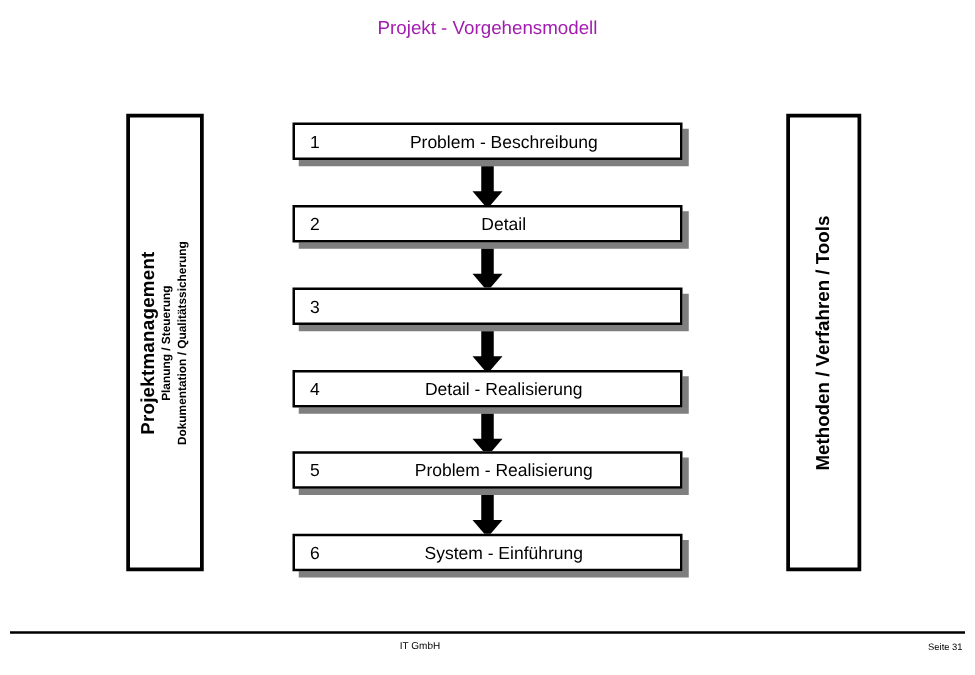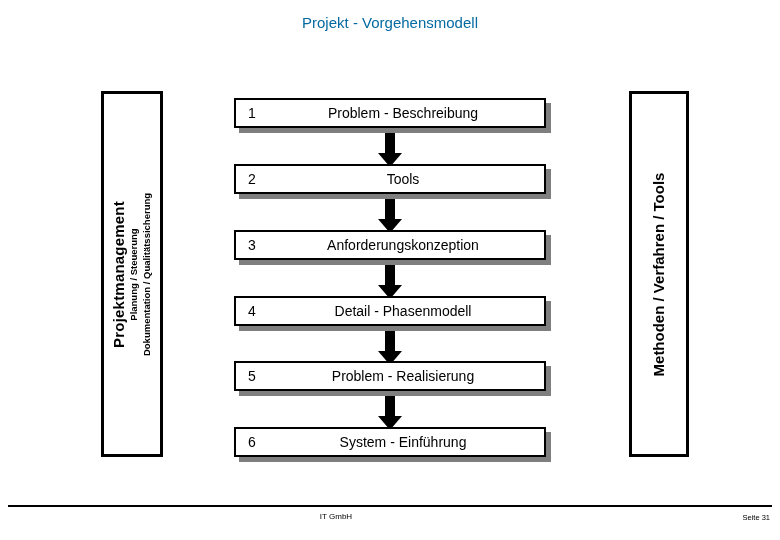--- a/index.html
+++ b/index.html
@@ -25,21 +25,21 @@
   
   .title {
     position: absolute;
     left: 0;
     top: 12px;
     width: 780px;
     text-align: center;
     font-size: 15px;
     line-height: 21px;
     font-weight: normal;
-    color: #0369a1;
+    color: #a21caf;
   }
 
   
   .side-box {
     position: absolute;
     border: 3px solid #000;
     background: #ffffff;
     box-sizing: border-box;
   }
   .side-box-left {
@@ -211,45 +211,44 @@
   </div>
   <div class="arrow" style="top:133px;">
     <div class="stem"></div>
     <div class="head"></div>
   </div>
 
   <div class="phase" style="top:164px;">
     <div class="shadow"></div>
     <div class="box">
       <span class="num">2</span>
-      <span class="lbl">Tools</span>
+      <span class="lbl">Detail</span>
     </div>
   </div>
   <div class="arrow" style="top:199px;">
     <div class="stem"></div>
     <div class="head"></div>
   </div>
 
   <div class="phase" style="top:230px;">
     <div class="shadow"></div>
     <div class="box">
       <span class="num">3</span>
-      <span class="lbl">Anforderungskonzeption</span>
     </div>
   </div>
   <div class="arrow" style="top:265px;">
     <div class="stem"></div>
     <div class="head"></div>
   </div>
 
   <div class="phase" style="top:296px;">
     <div class="shadow"></div>
     <div class="box">
       <span class="num">4</span>
-      <span class="lbl">Detail - Phasenmodell</span>
+      <span class="lbl">Detail - Realisierung</span>
     </div>
   </div>
   <div class="arrow" style="top:331px;">
     <div class="stem"></div>
     <div class="head"></div>
   </div>
 
   <div class="phase" style="top:361px;">
     <div class="shadow"></div>
     <div class="box">

